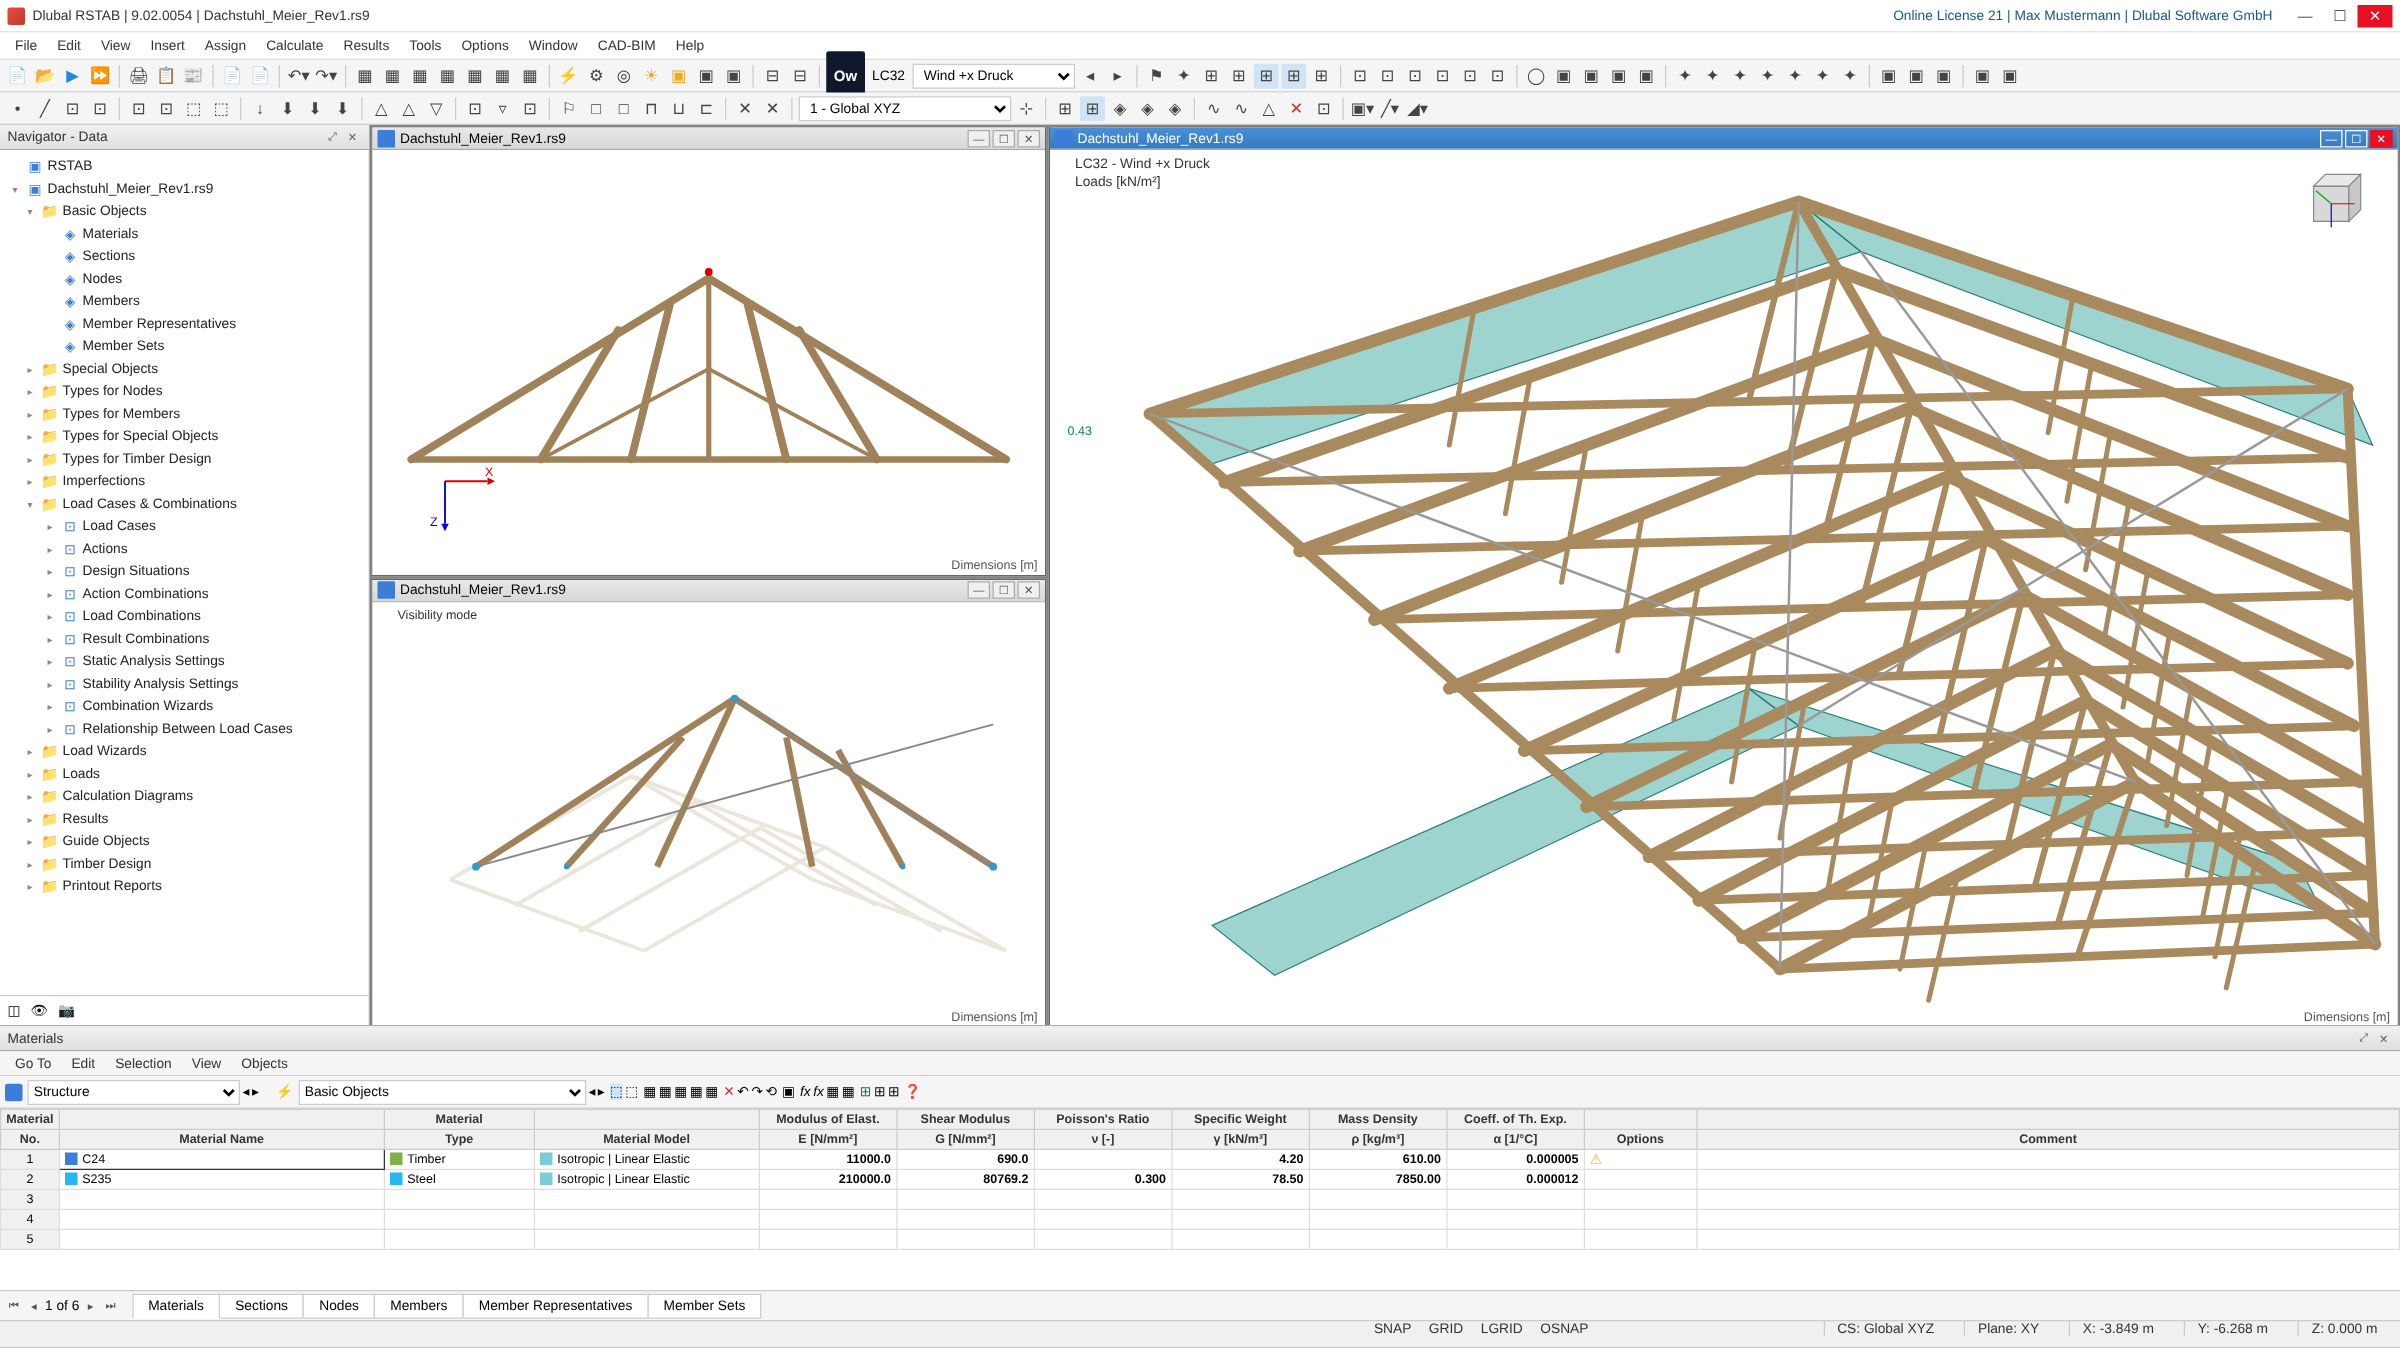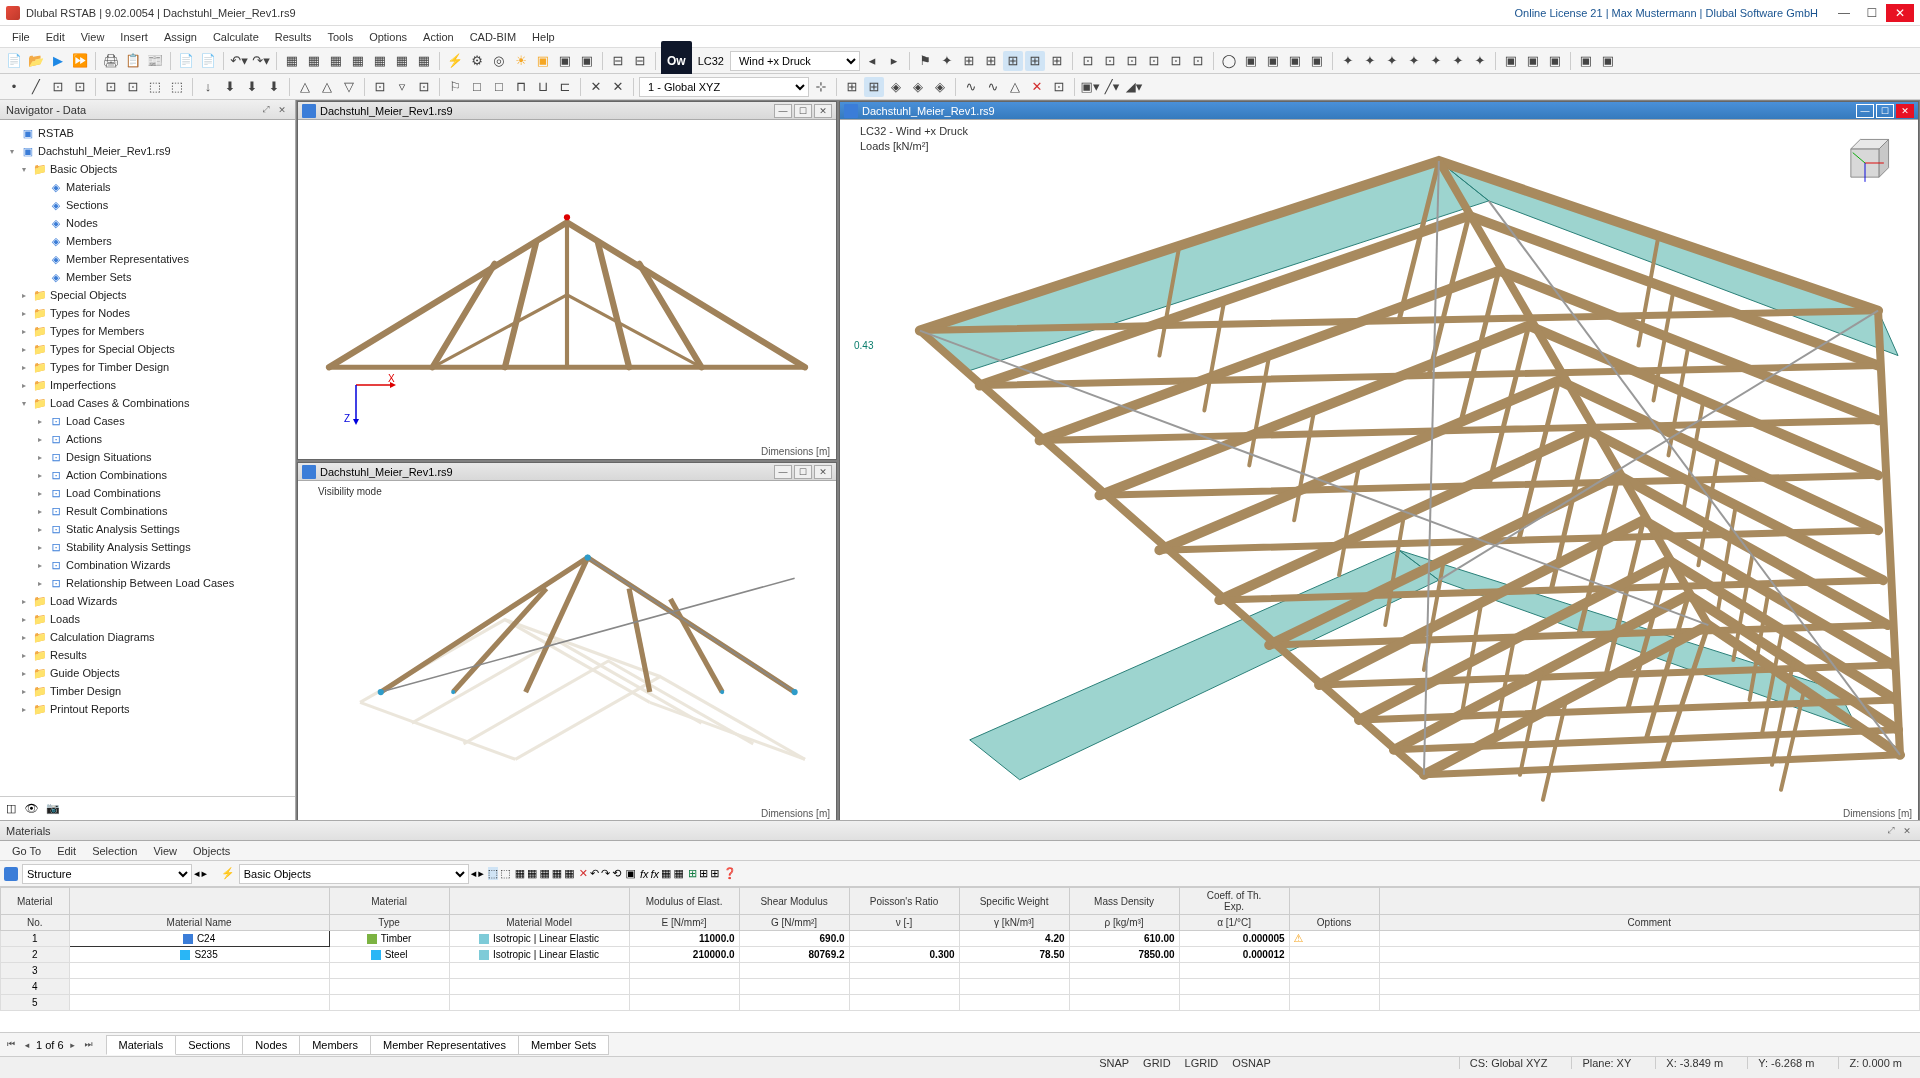--- a/index.html
+++ b/index.html
@@ -50,22 +50,22 @@
 .axis-widget { position: absolute; left: 50px; bottom: 30px; }
 .axis-widget .x-label { position: absolute; left: 40px; top: -4px; color: #d00; font-size: 10px; }
 .axis-widget .z-label { position: absolute; left: -4px; top: 36px; color: #00d; font-size: 10px; }
 .cube-widget { position: absolute; top: 10px; right: 20px; width: 66px; height: 66px; }
 .bottom-panel { height: 236px; background: #fff; border-top: 1px solid #aaa; display: flex; flex-direction: column; }
 .bp-menubar { height: 20px; display: flex; align-items: center; padding: 0 4px; background: #f5f5f5; border-bottom: 1px solid #ccc; }
 .bp-toolbar { height: 26px; display: flex; align-items: center; padding: 0 4px; background: #f5f5f5; border-bottom: 1px solid #ccc; gap: 2px; }
 .bp-toolbar select { height: 20px; font-size: 11px; border: 1px solid #ccc; background: #fff; }
 .table-wrap { flex: 1; overflow: auto; }
 table { border-collapse: collapse; width: 100%; }
-th { background: #f0f0f0; border: 1px solid #ccc; padding: 2px 16px; font-weight: normal; color: #333; font-size: 10px; text-align: center; }
-td { border: 1px solid #ddd; padding: 1px 4px; font-size: 10px; height: 16px; text-align: center; }
+th { background: #f0f0f0; border: 1px solid #ccc; padding: 2px 4px; font-weight: bold; color: #333; font-size: 10px; text-align: center; }
+td { border: 1px solid #ddd; padding: 1px 4px; font-size: 10px; height: 16px; }
 td.num { text-align: right; font-weight: bold; }
 td.rownum { background: #f0f0f0; text-align: center; width: 40px; }
 .mat-swatch { display: inline-block; width: 10px; height: 10px; margin-right: 4px; vertical-align: middle; }
 .bp-tabs { height: 24px; display: flex; align-items: center; border-top: 1px solid #ccc; background: #f5f5f5; padding: 0 4px; }
 .bp-tabs .pager { display: flex; align-items: center; gap: 2px; margin-right: 10px; }
 .bp-tabs .pbtn { width: 14px; height: 14px; display: flex; align-items: center; justify-content: center; cursor: pointer; color: #555; font-size: 9px; }
 .bp-tab { padding: 3px 12px; border: 1px solid #ccc; background: #fff; cursor: pointer; margin-right: -1px; }
 .bp-tab.active { background: #fff; border-bottom-color: #fff; font-weight: 500; position: relative; z-index: 1; }
 .statusbar { height: 22px; background: #f0f0f0; border-top: 1px solid #ccc; display: flex; align-items: flex-start; padding: 0 8px; gap: 14px; font-size: 10px; color: #333; }
 .statusbar .spacer { flex: 1; }
@@ -90,21 +90,21 @@
 <div class="menubar" id="menubar">
     <div class="menu-item">File</div>
     <div class="menu-item">Edit</div>
     <div class="menu-item">View</div>
     <div class="menu-item">Insert</div>
     <div class="menu-item">Assign</div>
     <div class="menu-item">Calculate</div>
     <div class="menu-item">Results</div>
     <div class="menu-item">Tools</div>
     <div class="menu-item">Options</div>
-    <div class="menu-item">Action</div>
+    <div class="menu-item">Window</div>
     <div class="menu-item">CAD-BIM</div>
     <div class="menu-item">Help</div>
   </div>
 
 <div class="toolbar">
   <div class="tbtn">📄</div>
   <div class="tbtn">📂</div>
   <div class="tbtn" style="color:#1e88e5">▶</div>
   <div class="tbtn" style="color:#1e88e5">⏩</div>
   <div class="sep"></div>

